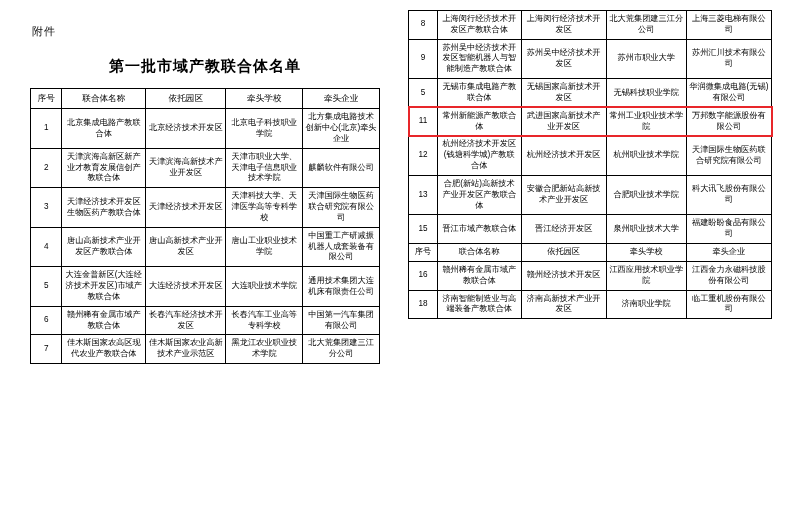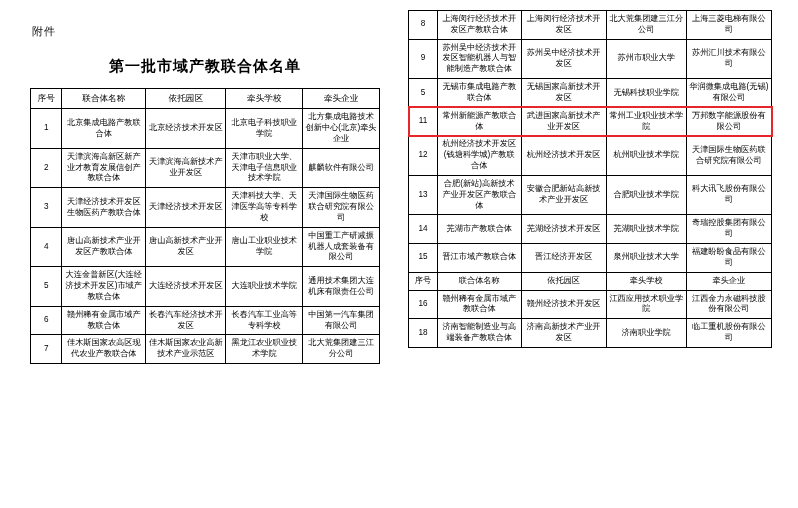--- a/index.html
+++ b/index.html
@@ -213,27 +213,20 @@
           <td>天津国际生物医药联合研究院有限公司</td>
         </tr>
         <tr>
           <td>13</td>
           <td>合肥(新站)高新技术产业开发区产教联合体</td>
           <td>安徽合肥新站高新技术产业开发区</td>
           <td>合肥职业技术学院</td>
           <td>科大讯飞股份有限公司</td>
         </tr>
         <tr>
-          <td>14</td>
-          <td>芜湖市产教联合体</td>
-          <td>芜湖经济技术开发区</td>
-          <td>芜湖职业技术学院</td>
-          <td>奇瑞控股集团有限公司</td>
-        </tr>
-        <tr>
           <td>15</td>
           <td>晋江市域产教联合体</td>
           <td>晋江经济开发区</td>
           <td>泉州职业技术大学</td>
           <td>福建盼盼食品有限公司</td>
         </tr>
         <tr class="subhead">
           <td>序号</td>
           <td>联合体名称</td>
           <td>依托园区</td>

